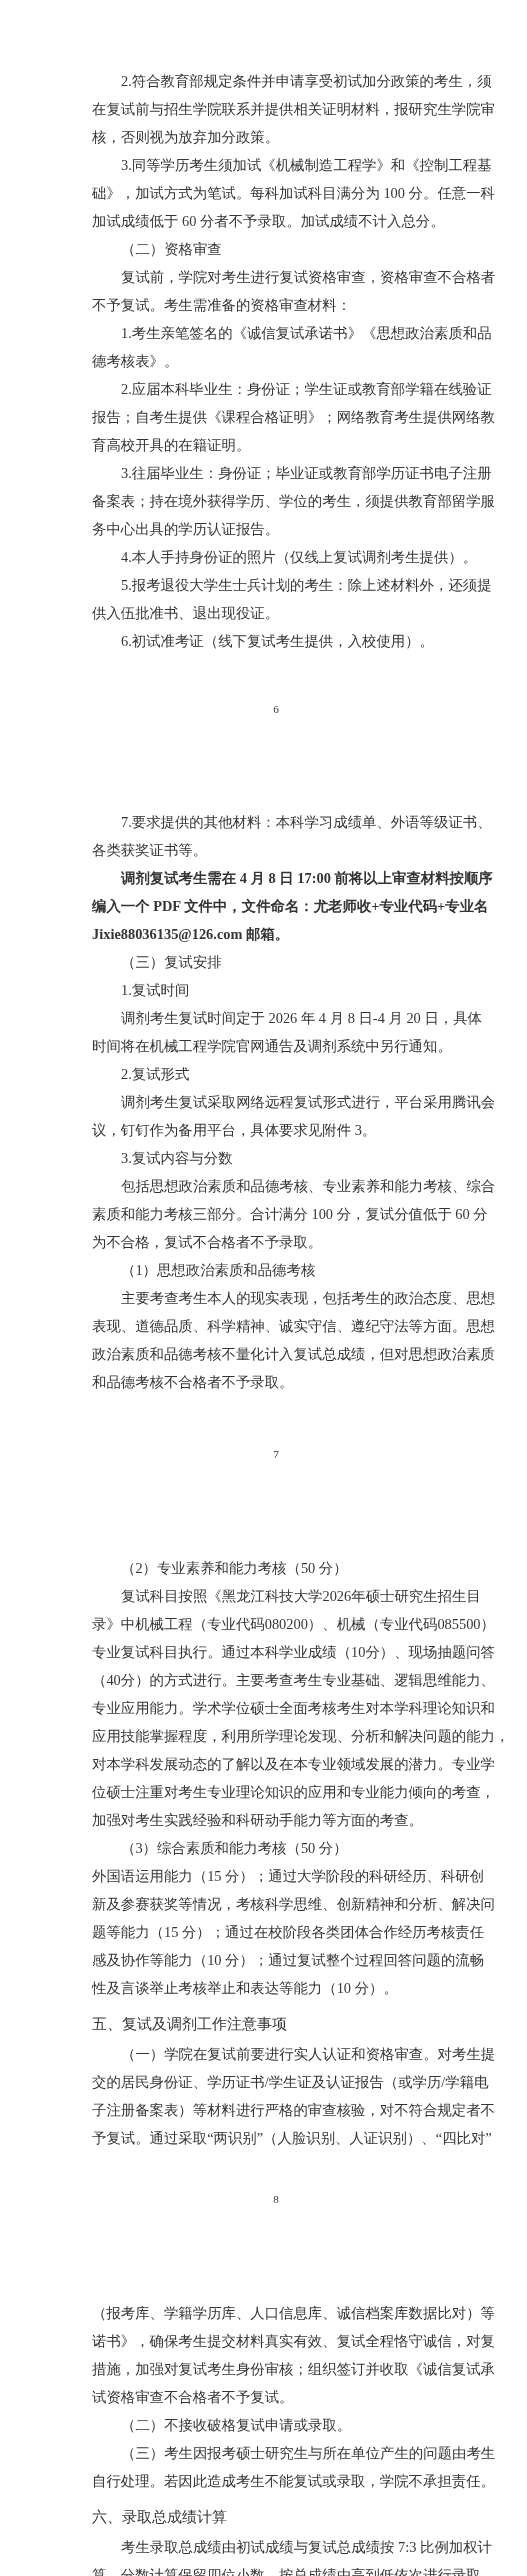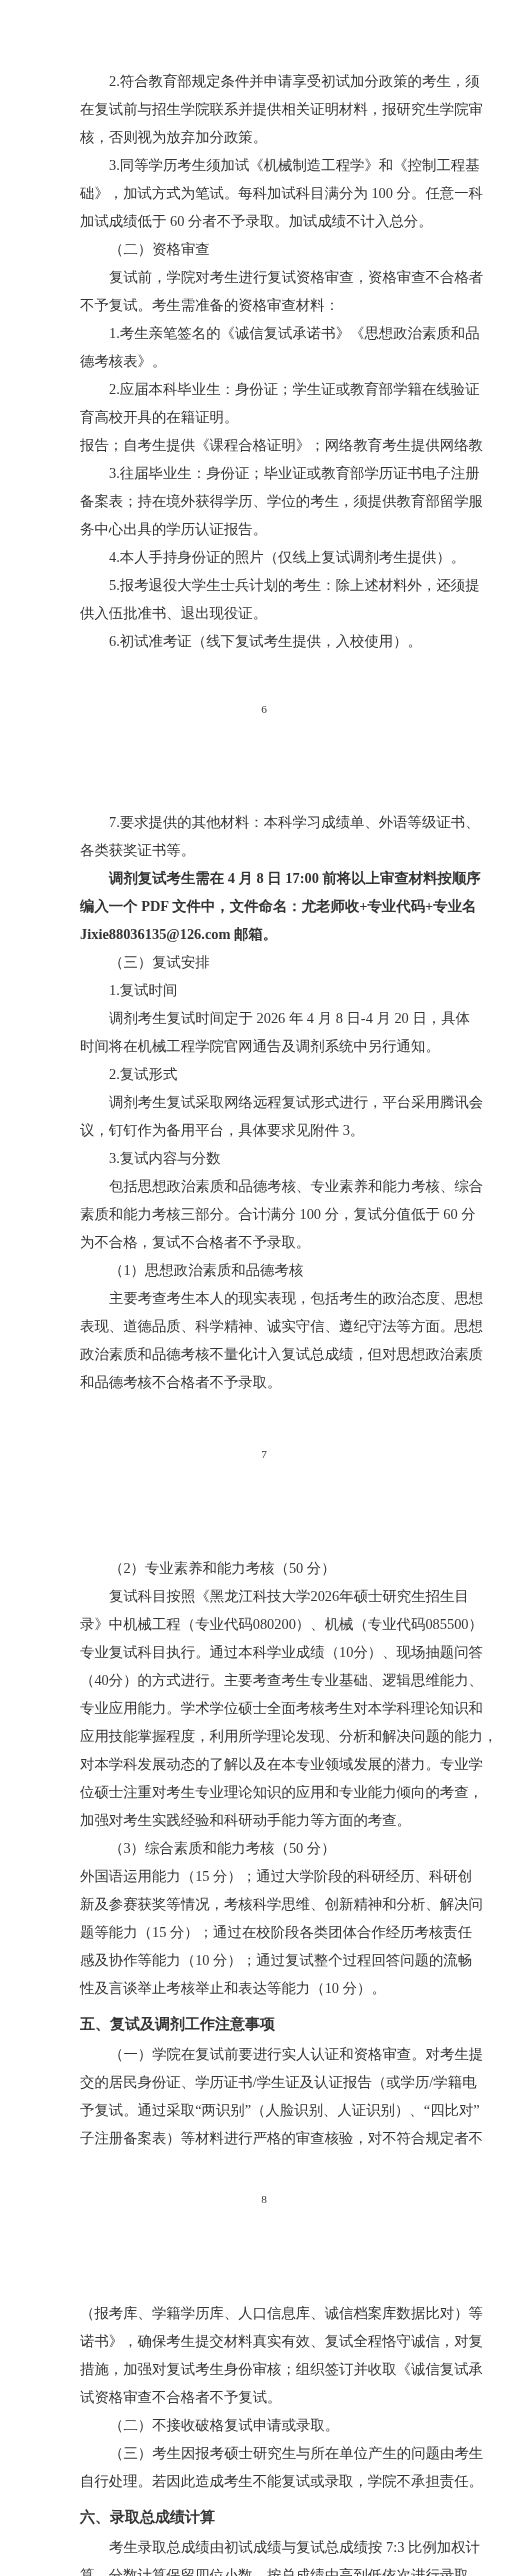--- a/index.html
+++ b/index.html
@@ -2,36 +2,36 @@
 <html style="--ink: #343434; --paper: #ffffff;font-size:8.2px"><head>
 <meta charset="utf-8">
 <style>
   :root { --ink:#343434; --paper:#ffffff; }
   html,body { margin:0; padding:0; background:var(--paper); }
   body { width:528px; font-family:"Liberation Serif", serif; }
   #document { width:528px; background:var(--paper); }
   .page {
     position:relative; width:513px; height:745px;
     box-sizing:border-box; padding-left:80px; 
-    background:var(--paper); overflow:hidden;
+    background:var(--paper); overflow:hidden;margin-left:12px;
   }
   #document .page:nth-child(1){ padding-top:67px; }
   #document .page:nth-child(2){ padding-top:63px; }
   #document .page:nth-child(3){ padding-top:64px; }
   #document .page:nth-child(4){ padding-top:64px; }
   #document .page:nth-child(5){ padding-top:67px; }
   .line {
     height:28px; display:flex; align-items:center;
     font-size:14.4px; color:var(--ink); white-space:pre;
     font-family:"Liberation Serif", serif;
   }
   .indent  { padding-left:29px; }
   .bold    { font-weight:bold; }
   .heading {
-    font-weight:bold; font-size:15px;
+    font-weight:normal; font-size:15px;
     font-family:"Liberation Sans", sans-serif;
     margin-top:8.2px; margin-bottom:2.1px;
   }
   .pagenum {
     position:absolute; bottom:30px; left:0; width:528px;
     text-align:center; font-size:11.3px; color:var(--ink);
     font-family:"Liberation Serif", serif;
   }
 </style>
 </head>
@@ -44,22 +44,22 @@
       <div class="line">核，否则视为放弃加分政策。</div>
       <div class="line indent">3.同等学历考生须加试《机械制造工程学》和《控制工程基</div>
       <div class="line">础》，加试方式为笔试。每科加试科目满分为 100 分。任意一科</div>
       <div class="line">加试成绩低于 60 分者不予录取。加试成绩不计入总分。</div>
       <div class="line indent">（二）资格审查</div>
       <div class="line indent">复试前，学院对考生进行复试资格审查，资格审查不合格者</div>
       <div class="line">不予复试。考生需准备的资格审查材料：</div>
       <div class="line indent">1.考生亲笔签名的《诚信复试承诺书》《思想政治素质和品</div>
       <div class="line">德考核表》。</div>
       <div class="line indent">2.应届本科毕业生：身份证；学生证或教育部学籍在线验证</div>
+      <div class="line">报告；自考生提供《课程合格证明》；网络教育考生提供网络教</div>
       <div class="line">育高校开具的在籍证明。</div>
-      <div class="line">报告；自考生提供《课程合格证明》；网络教育考生提供网络教</div>
       <div class="line indent">3.往届毕业生：身份证；毕业证或教育部学历证书电子注册</div>
       <div class="line">备案表；持在境外获得学历、学位的考生，须提供教育部留学服</div>
       <div class="line">务中心出具的学历认证报告。</div>
       <div class="line indent">4.本人手持身份证的照片（仅线上复试调剂考生提供）。</div>
       <div class="line indent">5.报考退役大学生士兵计划的考生：除上述材料外，还须提</div>
       <div class="line">供入伍批准书、退出现役证。</div>
       <div class="line indent">6.初试准考证（线下复试考生提供，入校使用）。</div>
       <div class="pagenum">6</div>
     </div>
     <div class="page">
@@ -99,22 +99,22 @@
       <div class="line">加强对考生实践经验和科研动手能力等方面的考查。</div>
       <div class="line indent">（3）综合素质和能力考核（50 分）</div>
       <div class="line">外国语运用能力（15 分）；通过大学阶段的科研经历、科研创</div>
       <div class="line">新及参赛获奖等情况，考核科学思维、创新精神和分析、解决问</div>
       <div class="line">题等能力（15 分）；通过在校阶段各类团体合作经历考核责任</div>
       <div class="line">感及协作等能力（10 分）；通过复试整个过程回答问题的流畅</div>
       <div class="line">性及言谈举止考核举止和表达等能力（10 分）。</div>
       <div class="line heading">五、复试及调剂工作注意事项</div>
       <div class="line indent">（一）学院在复试前要进行实人认证和资格审查。对考生提</div>
       <div class="line">交的居民身份证、学历证书/学生证及认证报告（或学历/学籍电</div>
+      <div class="line">子注册备案表）等材料进行严格的审查核验，对不符合规定者不</div>
       <div class="line">予复试。通过采取“两识别”（人脸识别、人证识别）、“四比对”</div>
-      <div class="line">子注册备案表）等材料进行严格的审查核验，对不符合规定者不</div>
       <div class="pagenum">8</div>
     </div>
     <div class="page">
       <div class="line">（报考库、学籍学历库、人口信息库、诚信档案库数据比对）等</div>
       <div class="line">诺书》，确保考生提交材料真实有效、复试全程恪守诚信，对复</div>
       <div class="line">措施，加强对复试考生身份审核；组织签订并收取《诚信复试承</div>
       <div class="line">试资格审查不合格者不予复试。</div>
       <div class="line indent">（二）不接收破格复试申请或录取。</div>
       <div class="line indent">（三）考生因报考硕士研究生与所在单位产生的问题由考生</div>
       <div class="line">自行处理。若因此造成考生不能复试或录取，学院不承担责任。</div>

